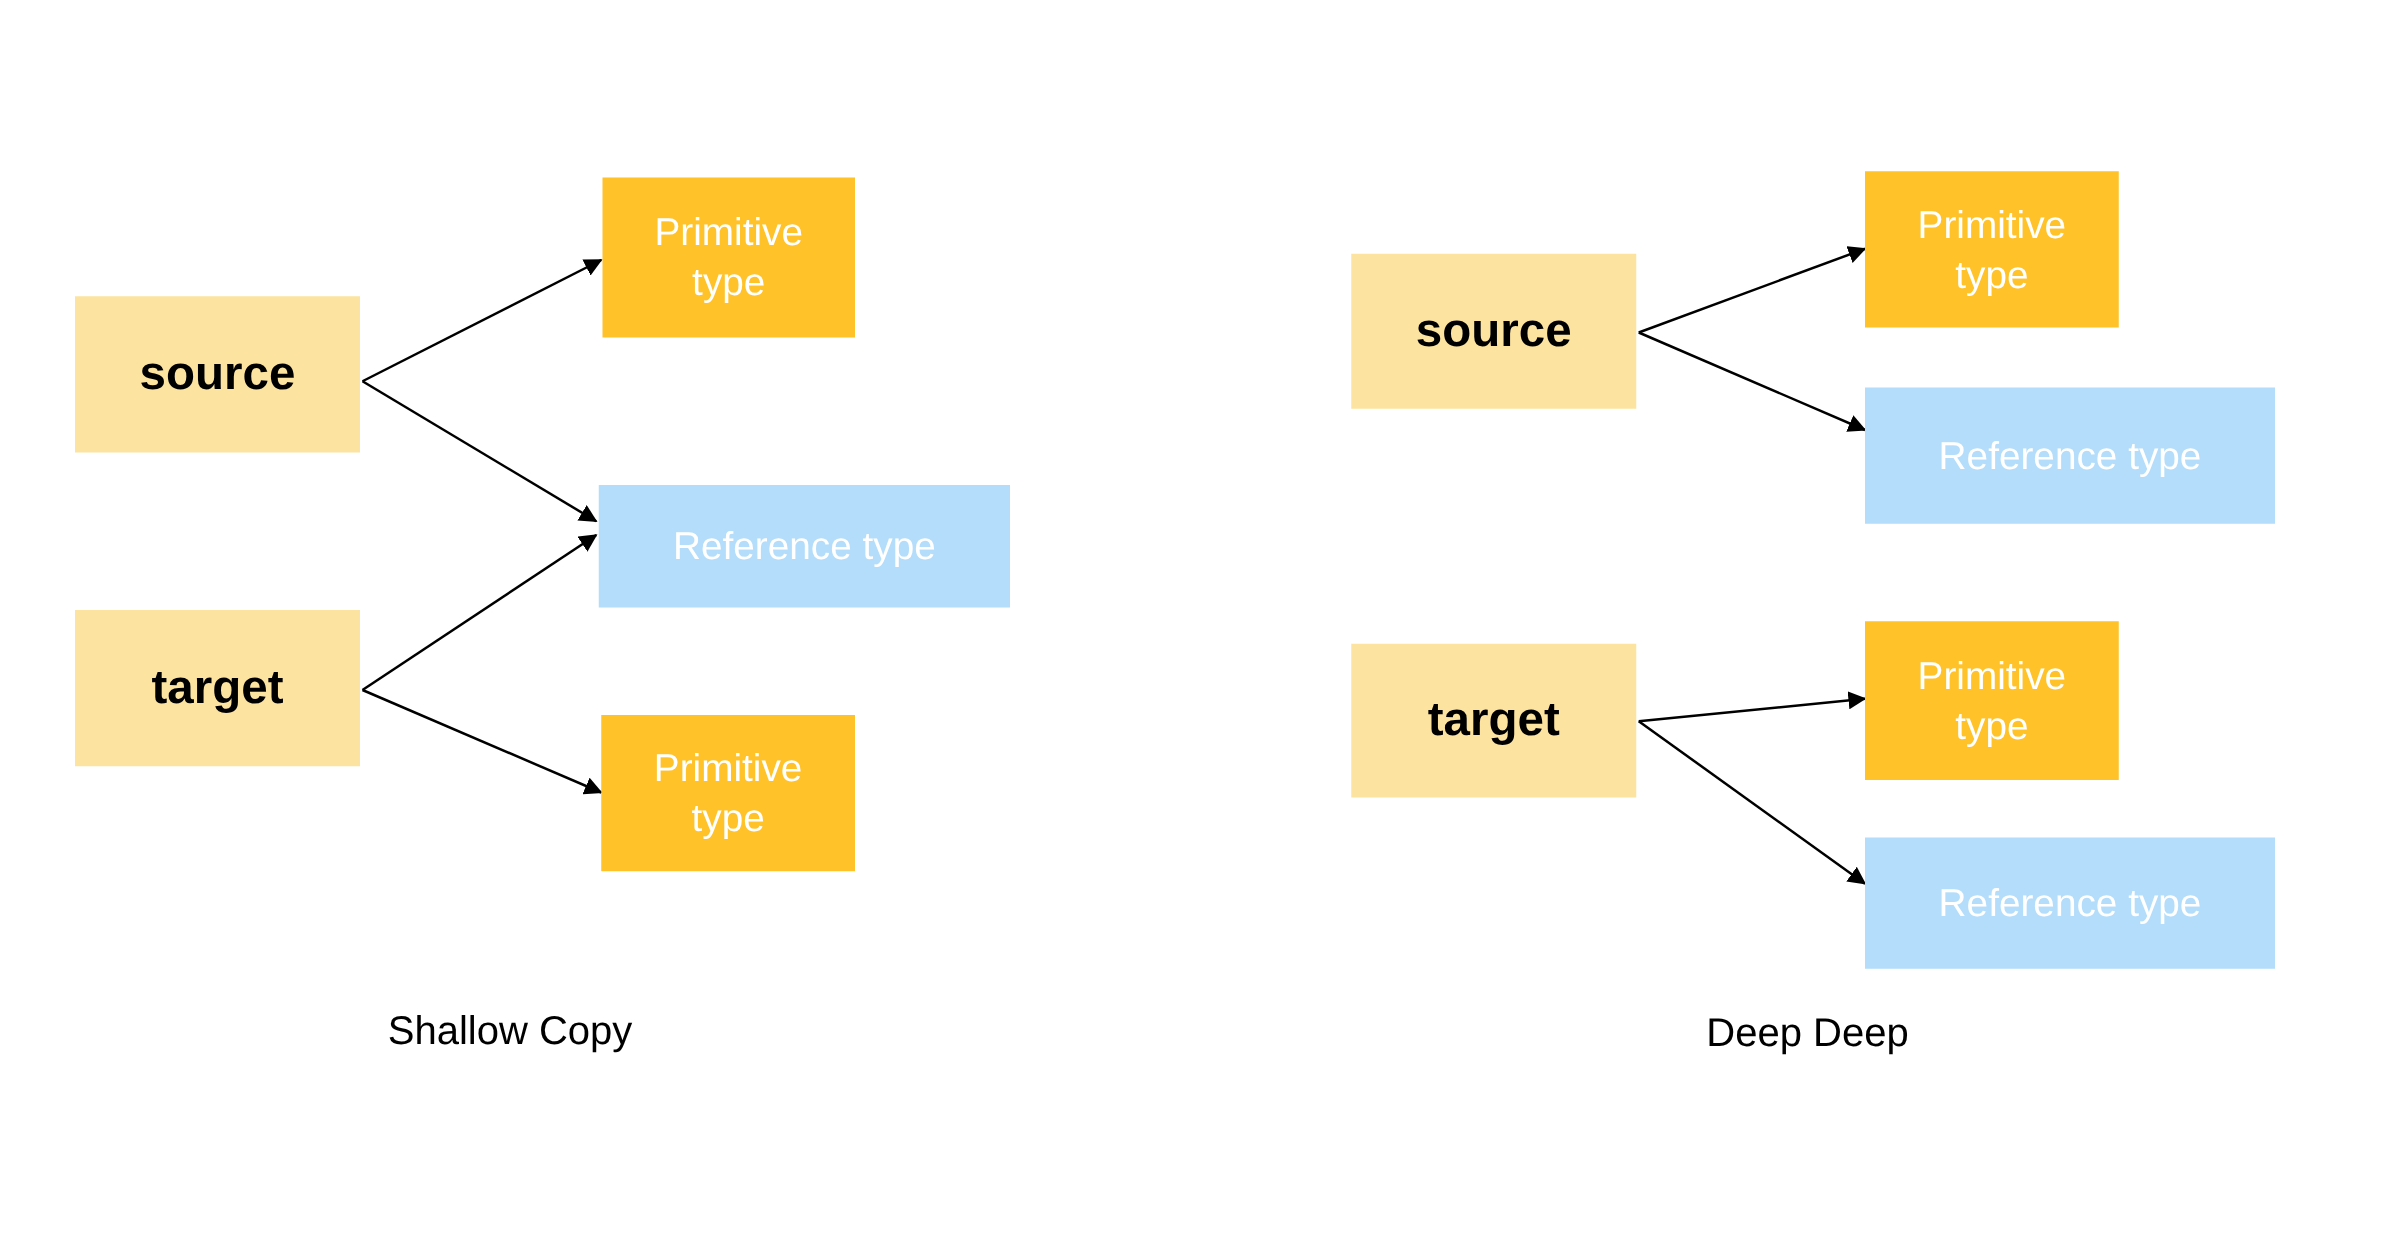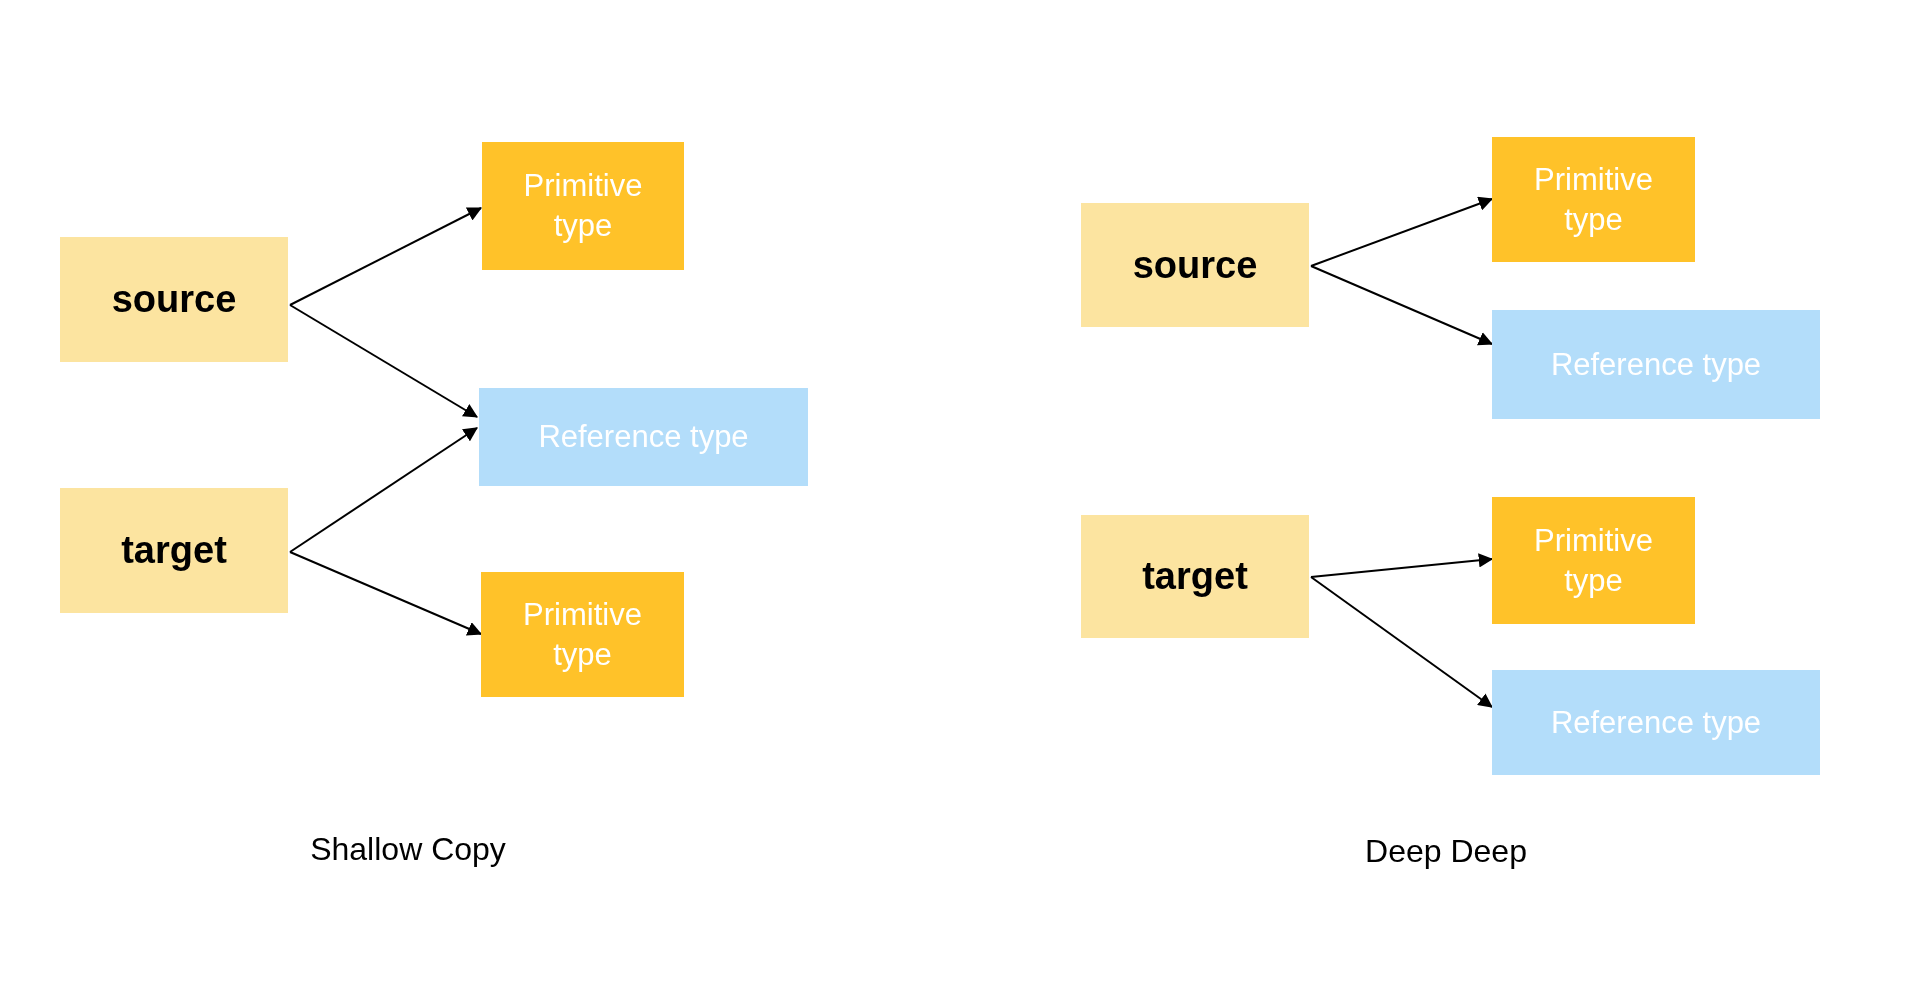--- a/index.html
+++ b/index.html
@@ -47,21 +47,20 @@
     font-weight: 400;
     margin-top: 18px;
   }
   .caption {
     position: absolute;
     color: #000000;
     font-size: 32px;
     font-weight: 400;
     text-align: center;
     white-space: nowrap;
-    margin-top: 25px;
   }
   #arrow-layer {
     position: absolute;
     left: 0;
     top: 0;
     width: 1906px;
     height: 994px;
     pointer-events: none;
   }
   .wrap-text { display: block; }

